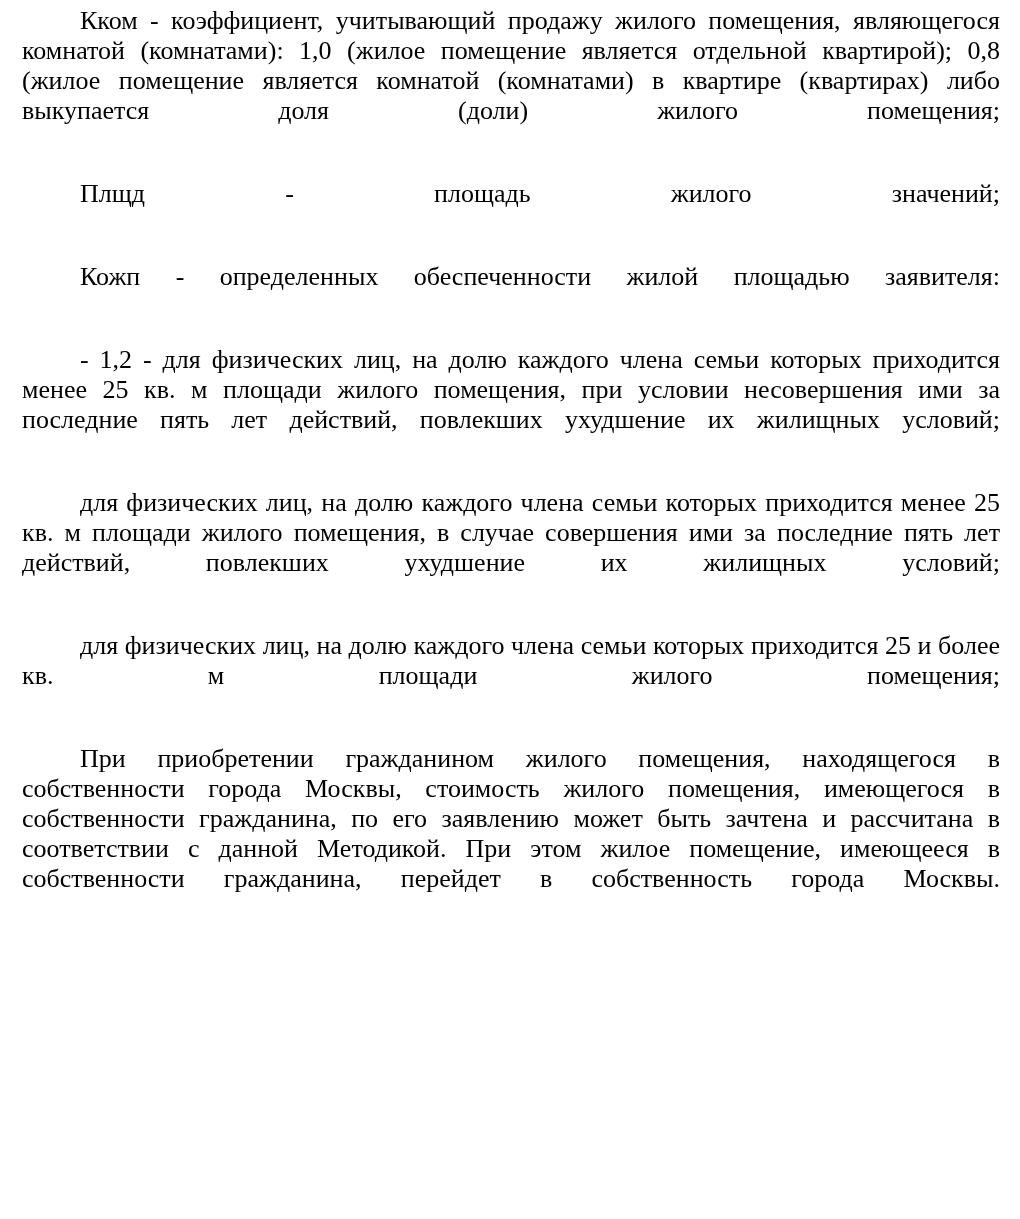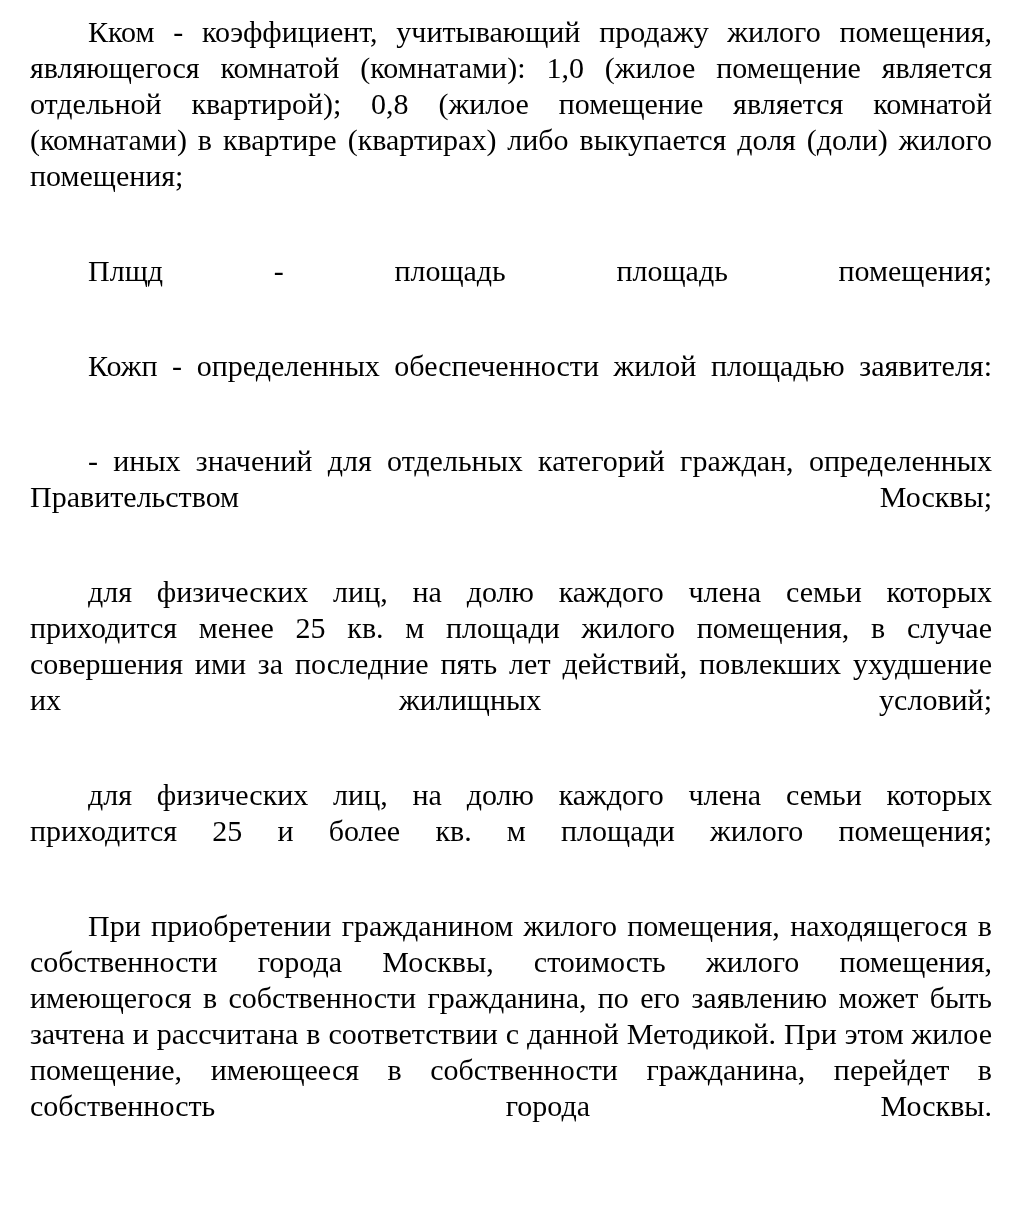--- a/index.html
+++ b/index.html
@@ -20,24 +20,24 @@
     box-sizing: border-box;
     width: 1020px;
     height: 1219px;
     padding: 6px 20px 0 22px;
     background: #ffffff;
   }
   .doc-body {
     width: 978px;
   }
   p.para {
-    margin: 8px;
+    margin: 0;
     padding: 0;
-    font-size: 30px;
-    line-height: 36px;
+    font-size: 26px;
+    line-height: 30px;
     text-align: justify;
     text-justify: inter-word;
     text-indent: 58px;
     word-spacing: 0px;
     hyphens: none;
   }
   p.para + p.para {
     margin-top: 23px;
   }
   
@@ -46,20 +46,20 @@
     display: inline-block;
     width: 100%;
   }
 </style>
 </head>
 <body>
 
 <div class="page">
   <div class="doc-body" id="doc-body">
       <p class="para">Кком - коэффициент, учитывающий продажу жилого помещения, являющегося комнатой (комнатами): 1,0 (жилое помещение является отдельной квартирой); 0,8 (жилое помещение является комнатой (комнатами) в квартире (квартирах) либо выкупается доля (доли) жилого помещения;</p>
-      <p class="para">Плщд - площадь площадь помещения;</p>
+      <p class="para">Плщд - площадь жилого значений;</p>
       <p class="para">Кожп - определенных обеспеченности жилой площадью заявителя:</p>
-      <p class="para">- иных значений для отдельных категорий граждан, определенных Правительством Москвы;</p>
+      <p class="para">- 1,2 - для физических лиц, на долю каждого члена семьи которых приходится менее 25 кв. м площади жилого помещения, при условии несовершения ими за последние пять лет действий, повлекших ухудшение их жилищных условий;</p>
       <p class="para">для физических лиц, на долю каждого члена семьи которых приходится менее 25 кв. м площади жилого помещения, в случае совершения ими за последние пять лет действий, повлекших ухудшение их жилищных условий;</p>
       <p class="para">для физических лиц, на долю каждого члена семьи которых приходится 25 и более кв. м площади жилого помещения;</p>
       <p class="para">При приобретении гражданином жилого помещения, находящегося в собственности города Москвы, стоимость жилого помещения, имеющегося в собственности гражданина, по его заявлению может быть зачтена и рассчитана в соответствии с данной Методикой. При этом жилое помещение, имеющееся в собственности гражданина, перейдет в собственность города Москвы.</p>
     </div>
 </div>
 
 </body></html>

